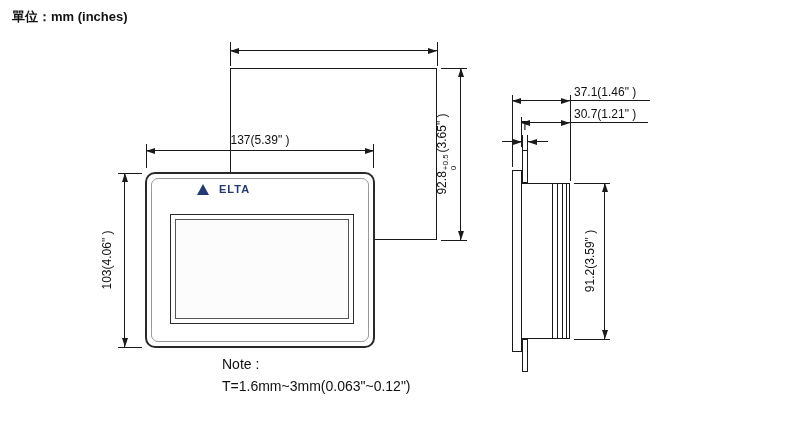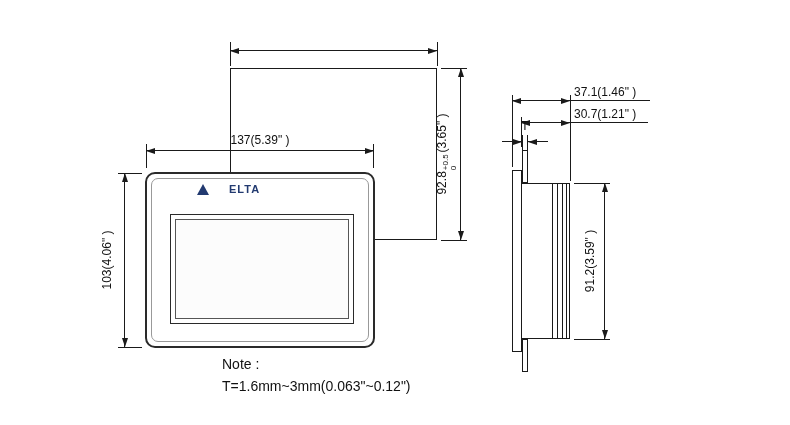--- a/index.html
+++ b/index.html
@@ -10,21 +10,21 @@
   .title { position:absolute; font-size:13px; font-weight:bold; white-space:nowrap; }
 
   .rect { position:absolute; border:1px solid #1a1a1a; background:#fff; }
   .outline { position:absolute; border:1.5px solid #1a1a1a; background:transparent; }
 
   .panel { position:absolute; border:2px solid #2a2a2a; border-radius:10px; background:#fff; z-index:2; }
   .panel-inner { position:absolute; inset:4px; border:1px solid #999; border-radius:7px; }
   .screen-outer { position:absolute; border:1.5px solid #2a2a2a; background:#fff; }
   .screen-inner { position:absolute; inset:4px; border:1px solid #555; background:#fcfcfc; }
 
-  .logo { position:absolute; display:flex; align-items:center; gap:20px; color:#223a70; }
+  .logo { position:absolute; display:flex; align-items:center; gap:10px; color:#223a70; }
   .logo-tri { width:0; height:0; border-left:6px solid transparent; border-right:6px solid transparent; border-bottom:11px solid #223a70; }
   .logo-text { font-size:11px; font-weight:bold; letter-spacing:1px; }
 
   .ext-v { position:absolute; width:0; border-left:1px solid #1a1a1a; z-index:3; }
   .ext-h { position:absolute; height:0; border-top:1px solid #1a1a1a; z-index:3; }
 
   .dimline-h { position:absolute; height:0; border-top:1px solid #1a1a1a; z-index:3; }
   .dimline-h.arrows::before { content:""; position:absolute; left:0; top:-3px; width:0; height:0;
     border-top:3px solid transparent; border-bottom:3px solid transparent; border-right:9px solid #1a1a1a; }
   .dimline-h.arrows::after { content:""; position:absolute; right:0; top:-3px; width:0; height:0;
@@ -50,20 +50,21 @@
   .tol { display:inline-flex; flex-direction:column; align-items:flex-start; font-size:8px; line-height:1.05; vertical-align:-2px; margin:0 2px 0 1px; }
 
   .note-text { position:absolute; font-size:14px; white-space:nowrap;text-align:center; }
   .detail-line { position:absolute; width:0; border-left:1px solid #1a1a1a; }
 </style>
 </head>
 <body>
 
 <div class="canvas">
 
+  <div class="title" style="left:12px; top:8px;">單位：mm (inches)</div>
 
   <div class="outline" style="left:230px; top:68px; width:207px; height:172px; z-index:1;"></div>
 
   <div class="ext-v" style="left:230px; top:42px; height:24px;"></div>
   <div class="ext-v" style="left:437px; top:42px; height:24px;"></div>
   <div class="dimline-h arrows" style="left:230px; top:50px; width:207px;"></div>
 
   <div class="ext-h" style="left:441px; top:68px; width:26px;"></div>
   <div class="ext-h" style="left:441px; top:240px; width:26px;"></div>
   <div class="dimline-v arrows" style="left:460px; top:68px; height:172px;"></div>

